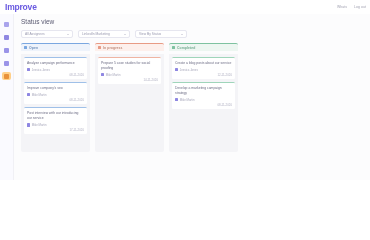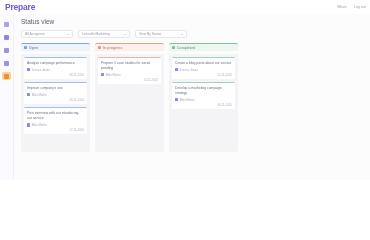--- a/index.html
+++ b/index.html
@@ -120,21 +120,21 @@
   .avatar { width: 3.2px; height: 3.2px; border-radius: 0.6px; background: #8f87e2; flex: none; }
   .assignee { font-size: 2.9px; color: #a8a8bc; }
   .card-date { font-size: 2.9px; color: #b0b0c2; text-align: right; margin-top: 1.5px; }
 </style>
 </head>
 <body>
 
 <div id="app">
 
   <div class="topbar">
-    <div class="logo">Prepare</div>
+    <div class="logo">Improve</div>
     <div class="topbar-right">
       <span class="toplink">Whats</span>
       <span class="toplink">Log out</span>
     </div>
   </div>
 
   <div class="sidebar">
     <div class="sb-item">
       <span class="sb-ico i1"></span>
     </div>

